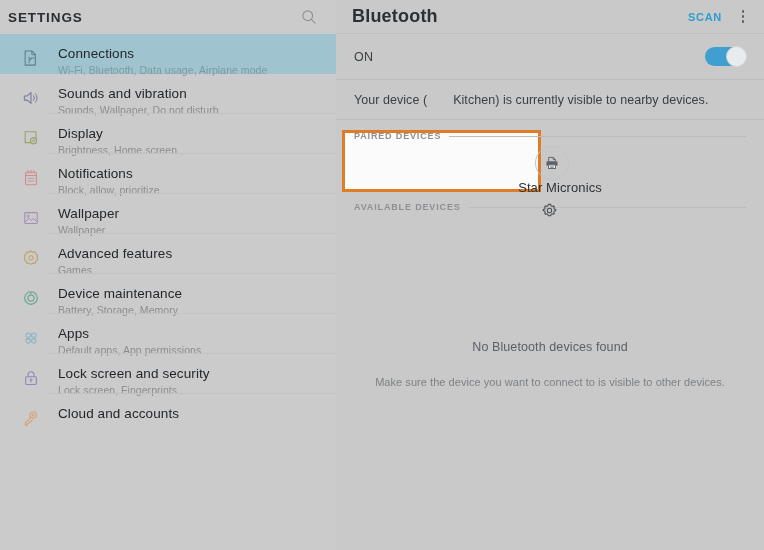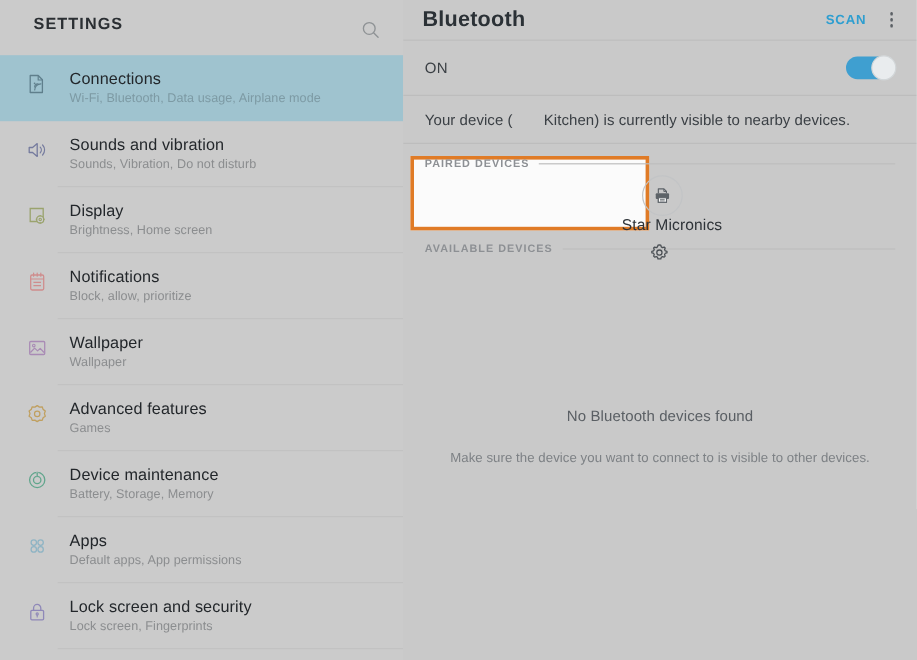--- a/index.html
+++ b/index.html
@@ -25,24 +25,24 @@
     position: relative;
     width: 336px;
     height: 550px;
     background: #cbcbcb;
     flex: 0 0 336px;
     overflow: hidden;
   }
   #sidebar-header {
     height: 34px;
     display: flex;
-    padding: 0 14px 0 28px;
-    box-sizing: border-box;
-    position: relative;
-    margin-top: 12px;
+    align-items: center;
+    padding: 0 14px 0 8px;
+    box-sizing: border-box;
+    position: relative;
   }
   #settings-title {
     font-size: 13.5px;
     font-weight: bold;
     letter-spacing: 0.9px;
     color: #2b2f33;
     flex: 1;
   }
   #search-icon-wrap {
     width: 26px;
@@ -53,21 +53,21 @@
     opacity: 0.55;
   }
 
   .sidebar-list {
     position: relative;
   }
   .sb-item {
     position: relative;
     display: flex;
     align-items: flex-start;
-    height: 55px;
+    height: 40px;
     box-sizing: border-box;
     padding-left: 14px;
     padding-top: 11px;
   }
   .sb-item.selected {
     background: #9fc3cf;
   }
   .sb-icon {
     width: 34px;
     flex: 0 0 34px;
@@ -343,21 +343,21 @@
       <div class="sb-item">
         <div class="sb-icon">
           <svg width="20" height="20" viewBox="0 0 24 24">
             <path d="M4 9.5 h3.4 L12 5.6 v12.8 L7.4 14.5 H4 Z" fill="none" stroke="#757b9e" stroke-width="1.3" stroke-linejoin="round"></path>
             <path d="M15 9.2 a4 4 0 0 1 0 5.6" fill="none" stroke="#757b9e" stroke-width="1.2" stroke-linecap="round"></path>
             <path d="M17.4 7 a7.3 7.3 0 0 1 0 10" fill="none" stroke="#757b9e" stroke-width="1.2" stroke-linecap="round"></path>
           </svg>
         </div>
         <div class="sb-text">
           <div class="sb-title">Sounds and vibration</div>
-          <div class="sb-sub">Sounds, Vibration, Do not disturb</div>
+          <div class="sb-sub">Sounds, Wallpaper, Do not disturb</div>
         </div>
         <div class="sb-divider"></div>
       </div>
 
       <div class="sb-item">
         <div class="sb-icon">
           <svg width="20" height="20" viewBox="0 0 24 24">
             <path d="M5 4.5 h13 v13 h-13 Z" fill="none" stroke="#9aa36d" stroke-width="1.3"></path>
             <circle cx="15" cy="15.4" r="3.6" fill="#cbcbcb" stroke="#9aa36d" stroke-width="1.3"></circle>
             <circle cx="15" cy="15.4" r="1.2" fill="none" stroke="#9aa36d" stroke-width="1.1"></circle>

